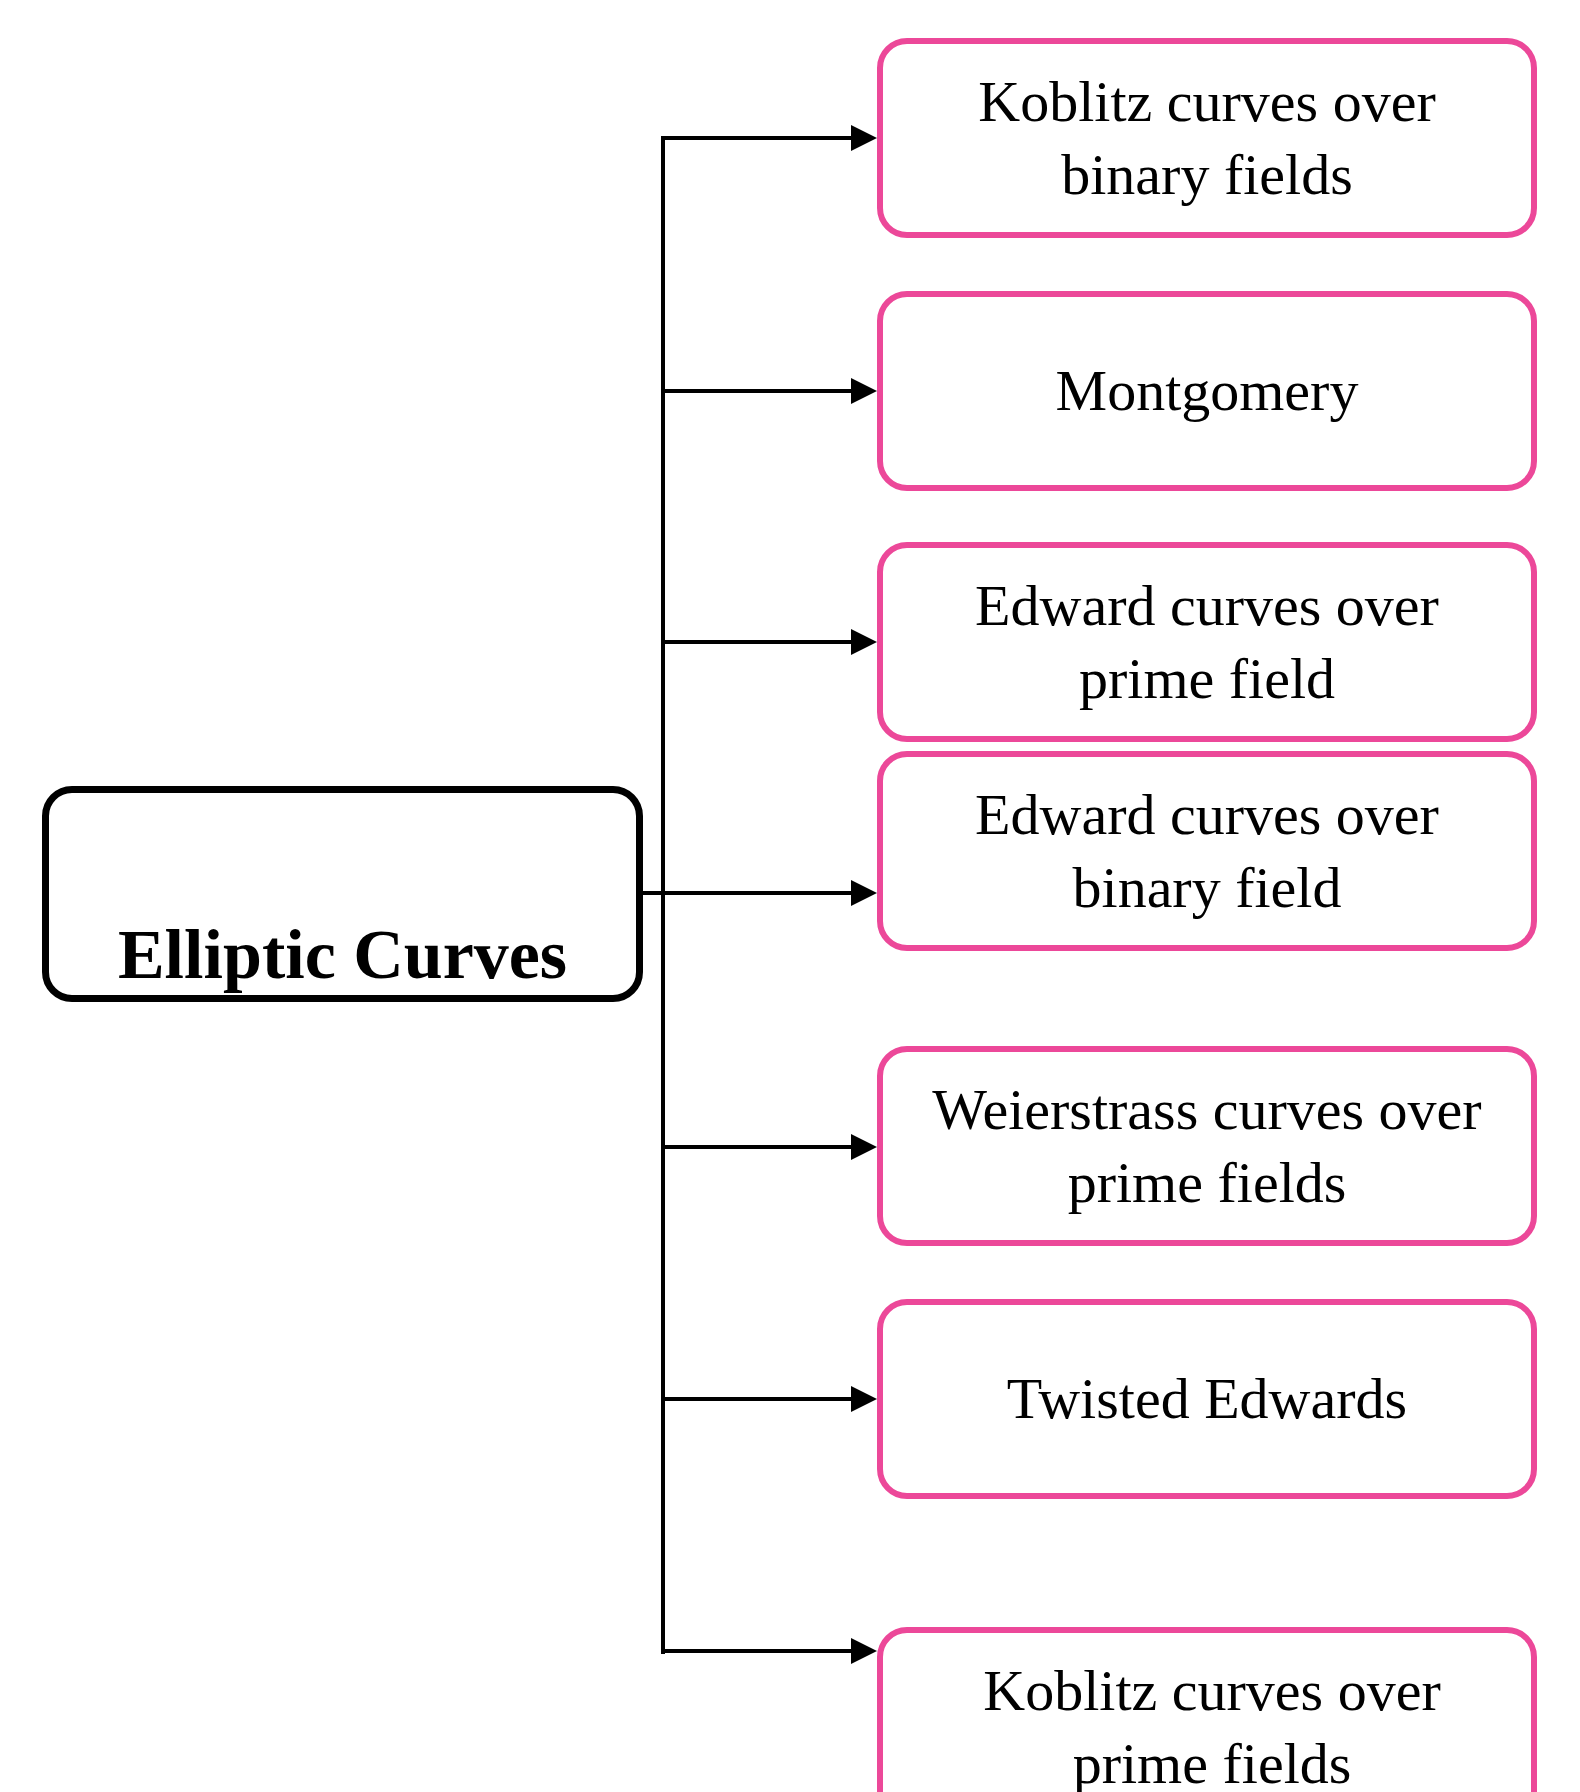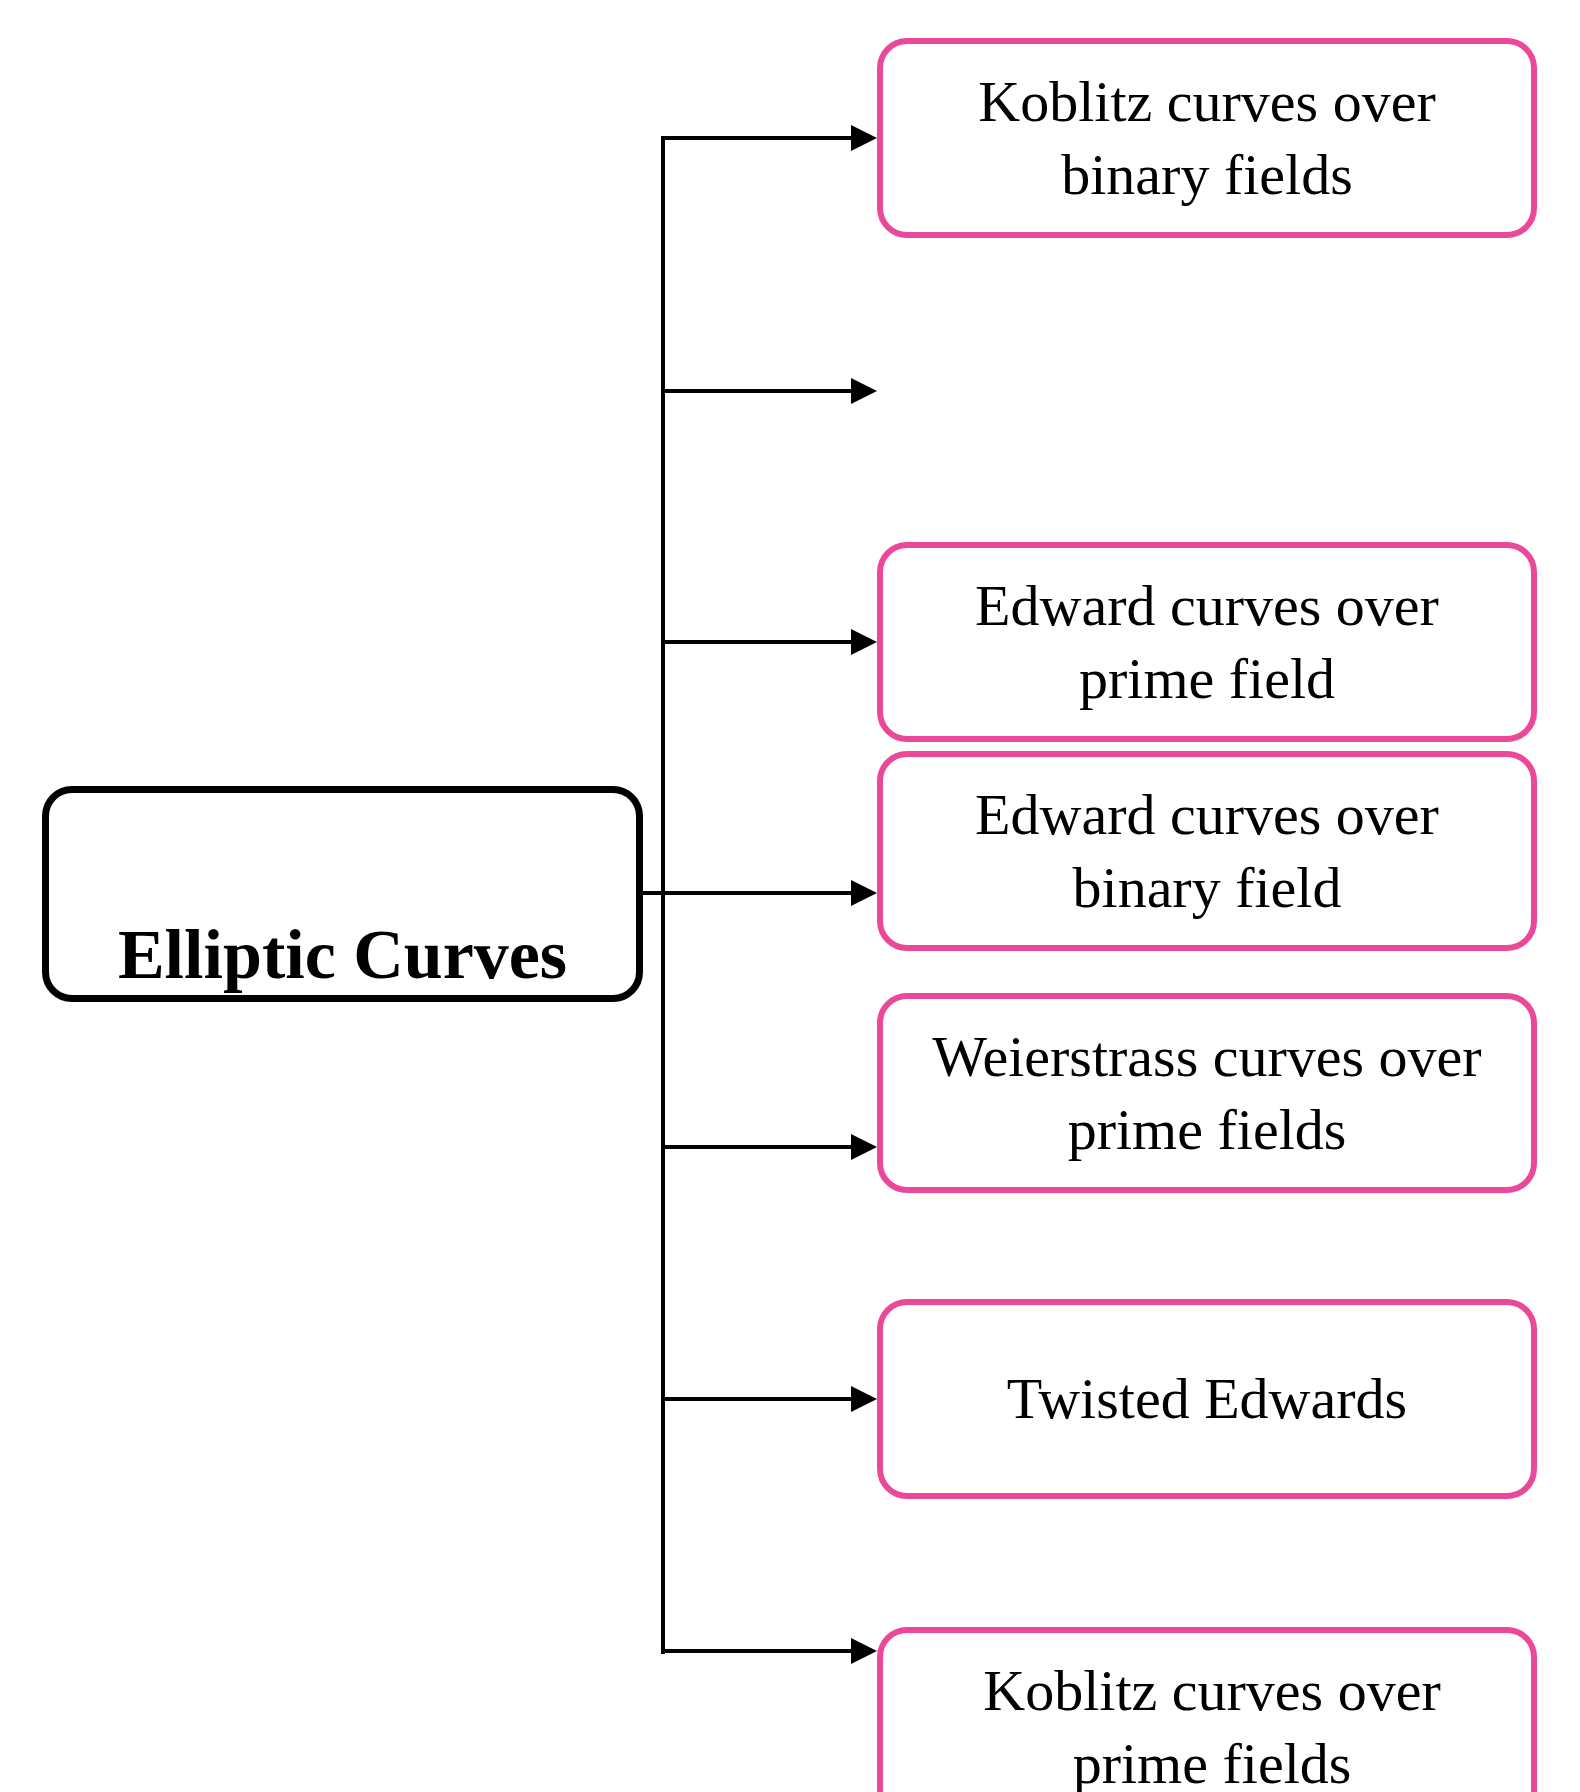--- a/index.html
+++ b/index.html
@@ -51,21 +51,21 @@
     text-align: center;
     font-size: 58px;
     line-height: 1.26;
     padding: 0 26px;
     background: #ffffff;
   }
   .node-1 { top: 38px;   }
   .node-2 { top: 291px;  }
   .node-3 { top: 542px;  }
   .node-4 { top: 751px;  }
-  .node-5 { top: 993px; }
+  .node-5 { top: 1046px; }
   .node-6 { top: 1299px; }
   .node-7 { top: 1627px; padding-left: 36px; }
 
   
   .trunk-line {
     position: absolute;
     left: 661px;
     top: 136px;
     width: 4px;
     height: 1518px;
@@ -148,20 +148,23 @@
     <div class="head"></div>
   </div>
 
   <div class="root-box">
     <span>Elliptic Curves</span>
   </div>
 
   <div class="node-box node-1">
     <span>Koblitz curves over binary fields</span>
   </div>
+  <div class="node-box node-2">
+    <span>Montgomery</span>
+  </div>
   <div class="node-box node-3">
     <span>Edward curves over prime field</span>
   </div>
   <div class="node-box node-4">
     <span>Edward curves over binary field</span>
   </div>
   <div class="node-box node-5">
     <span>Weierstrass curves over prime fields</span>
   </div>
   <div class="node-box node-6">

